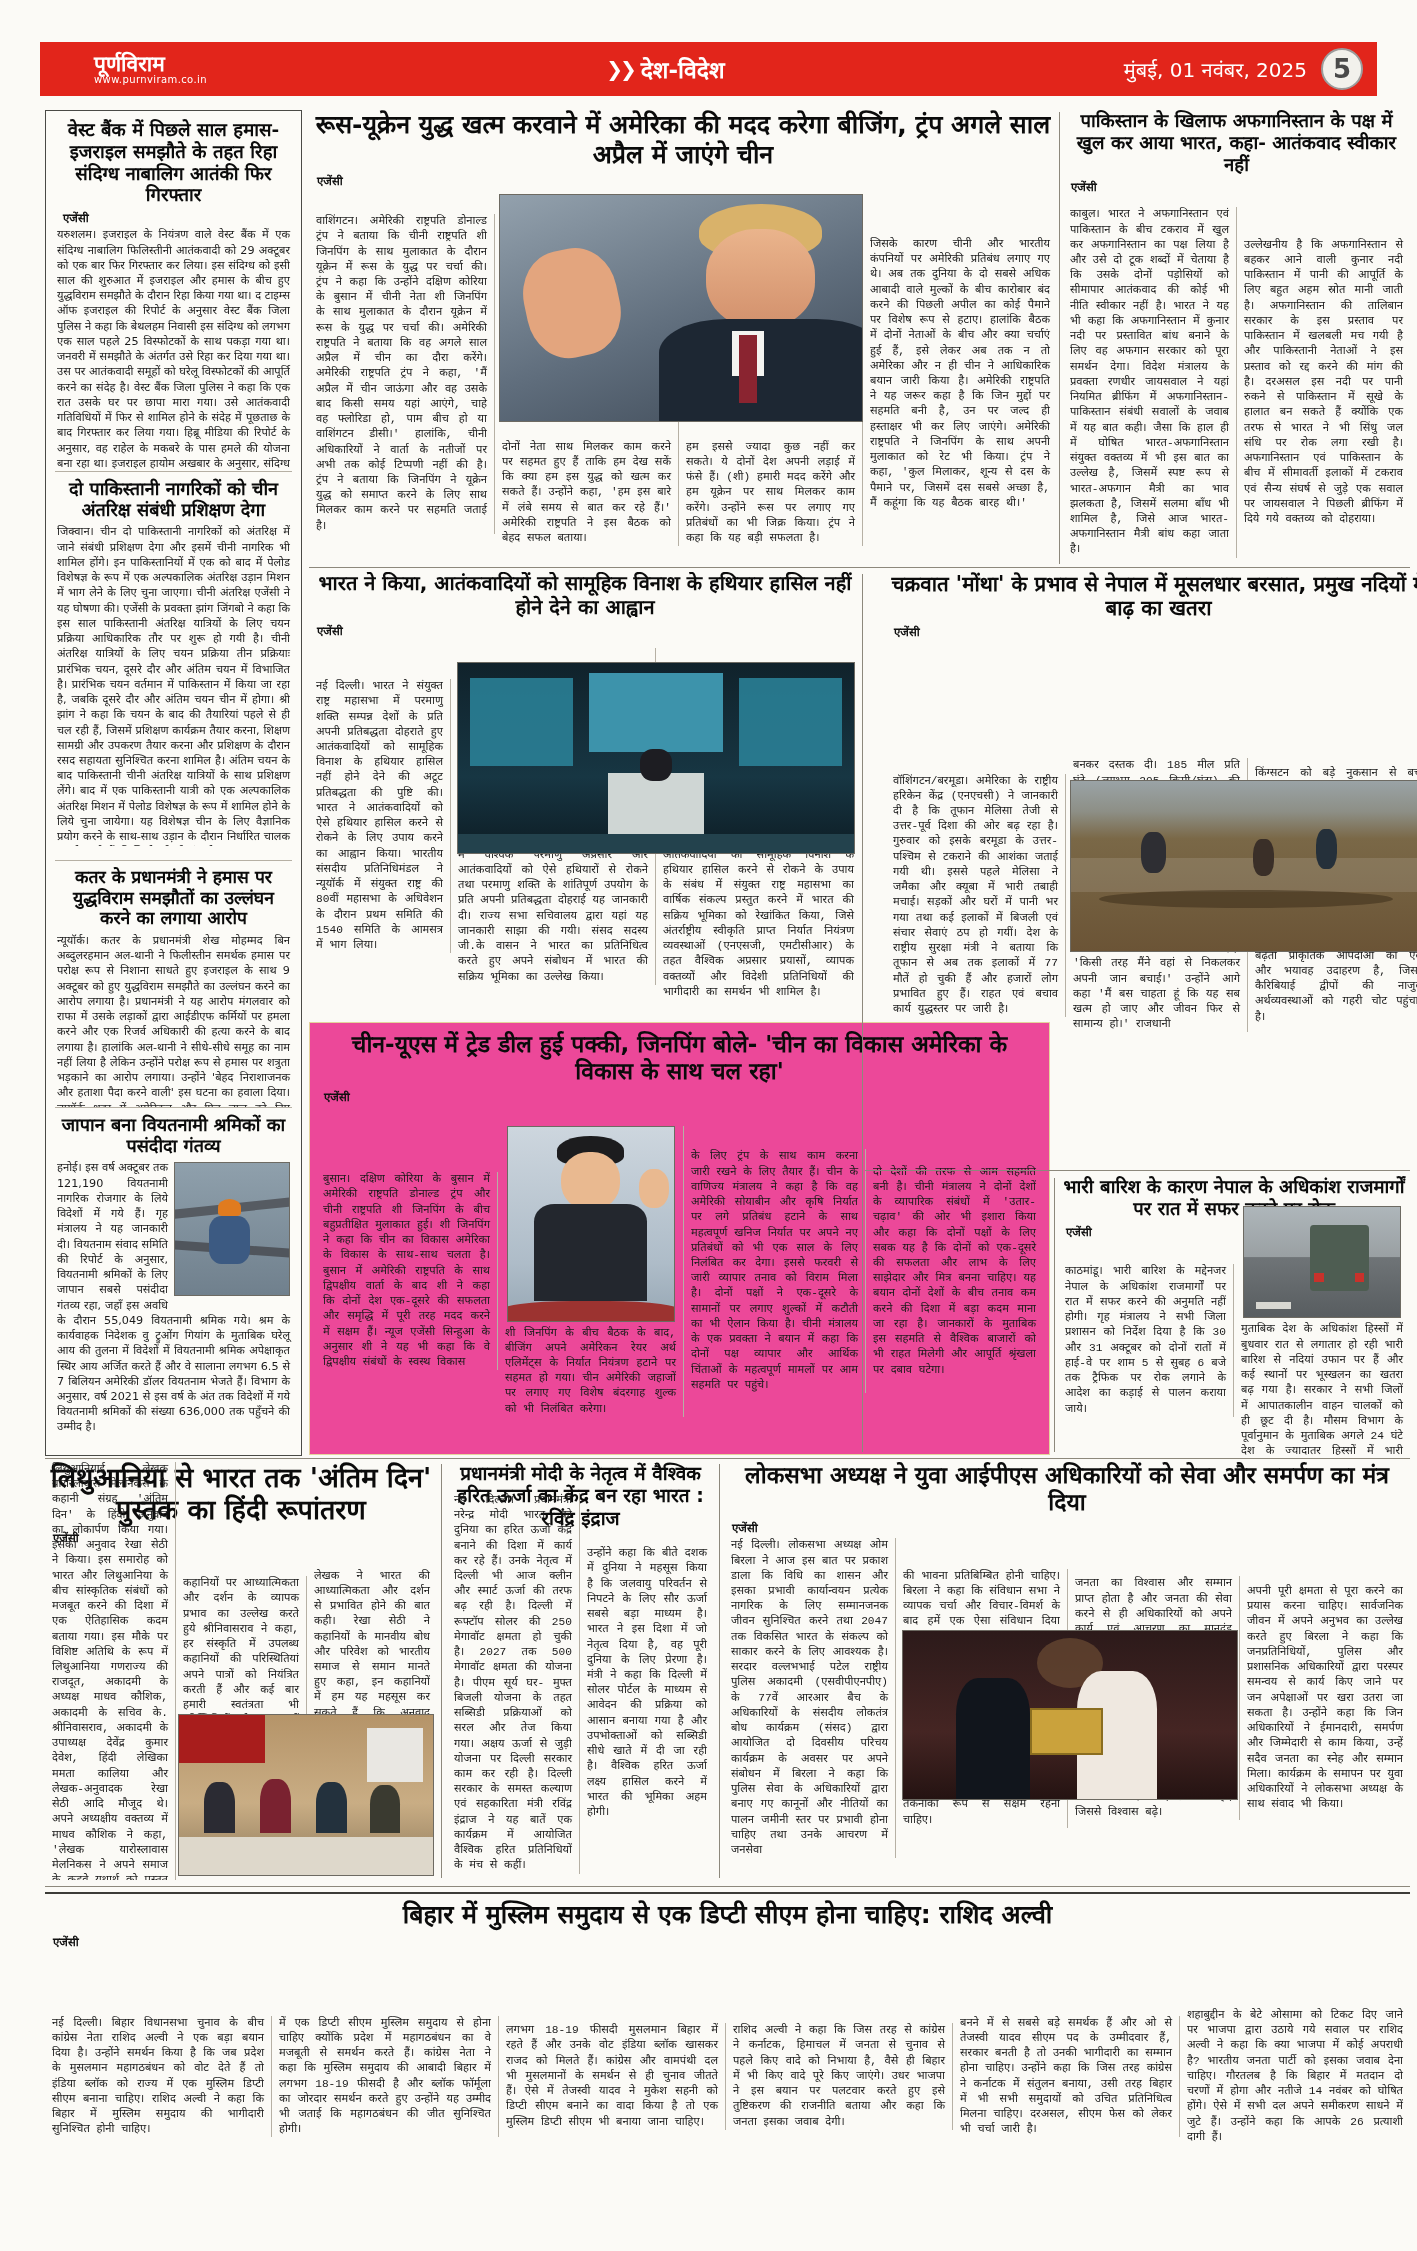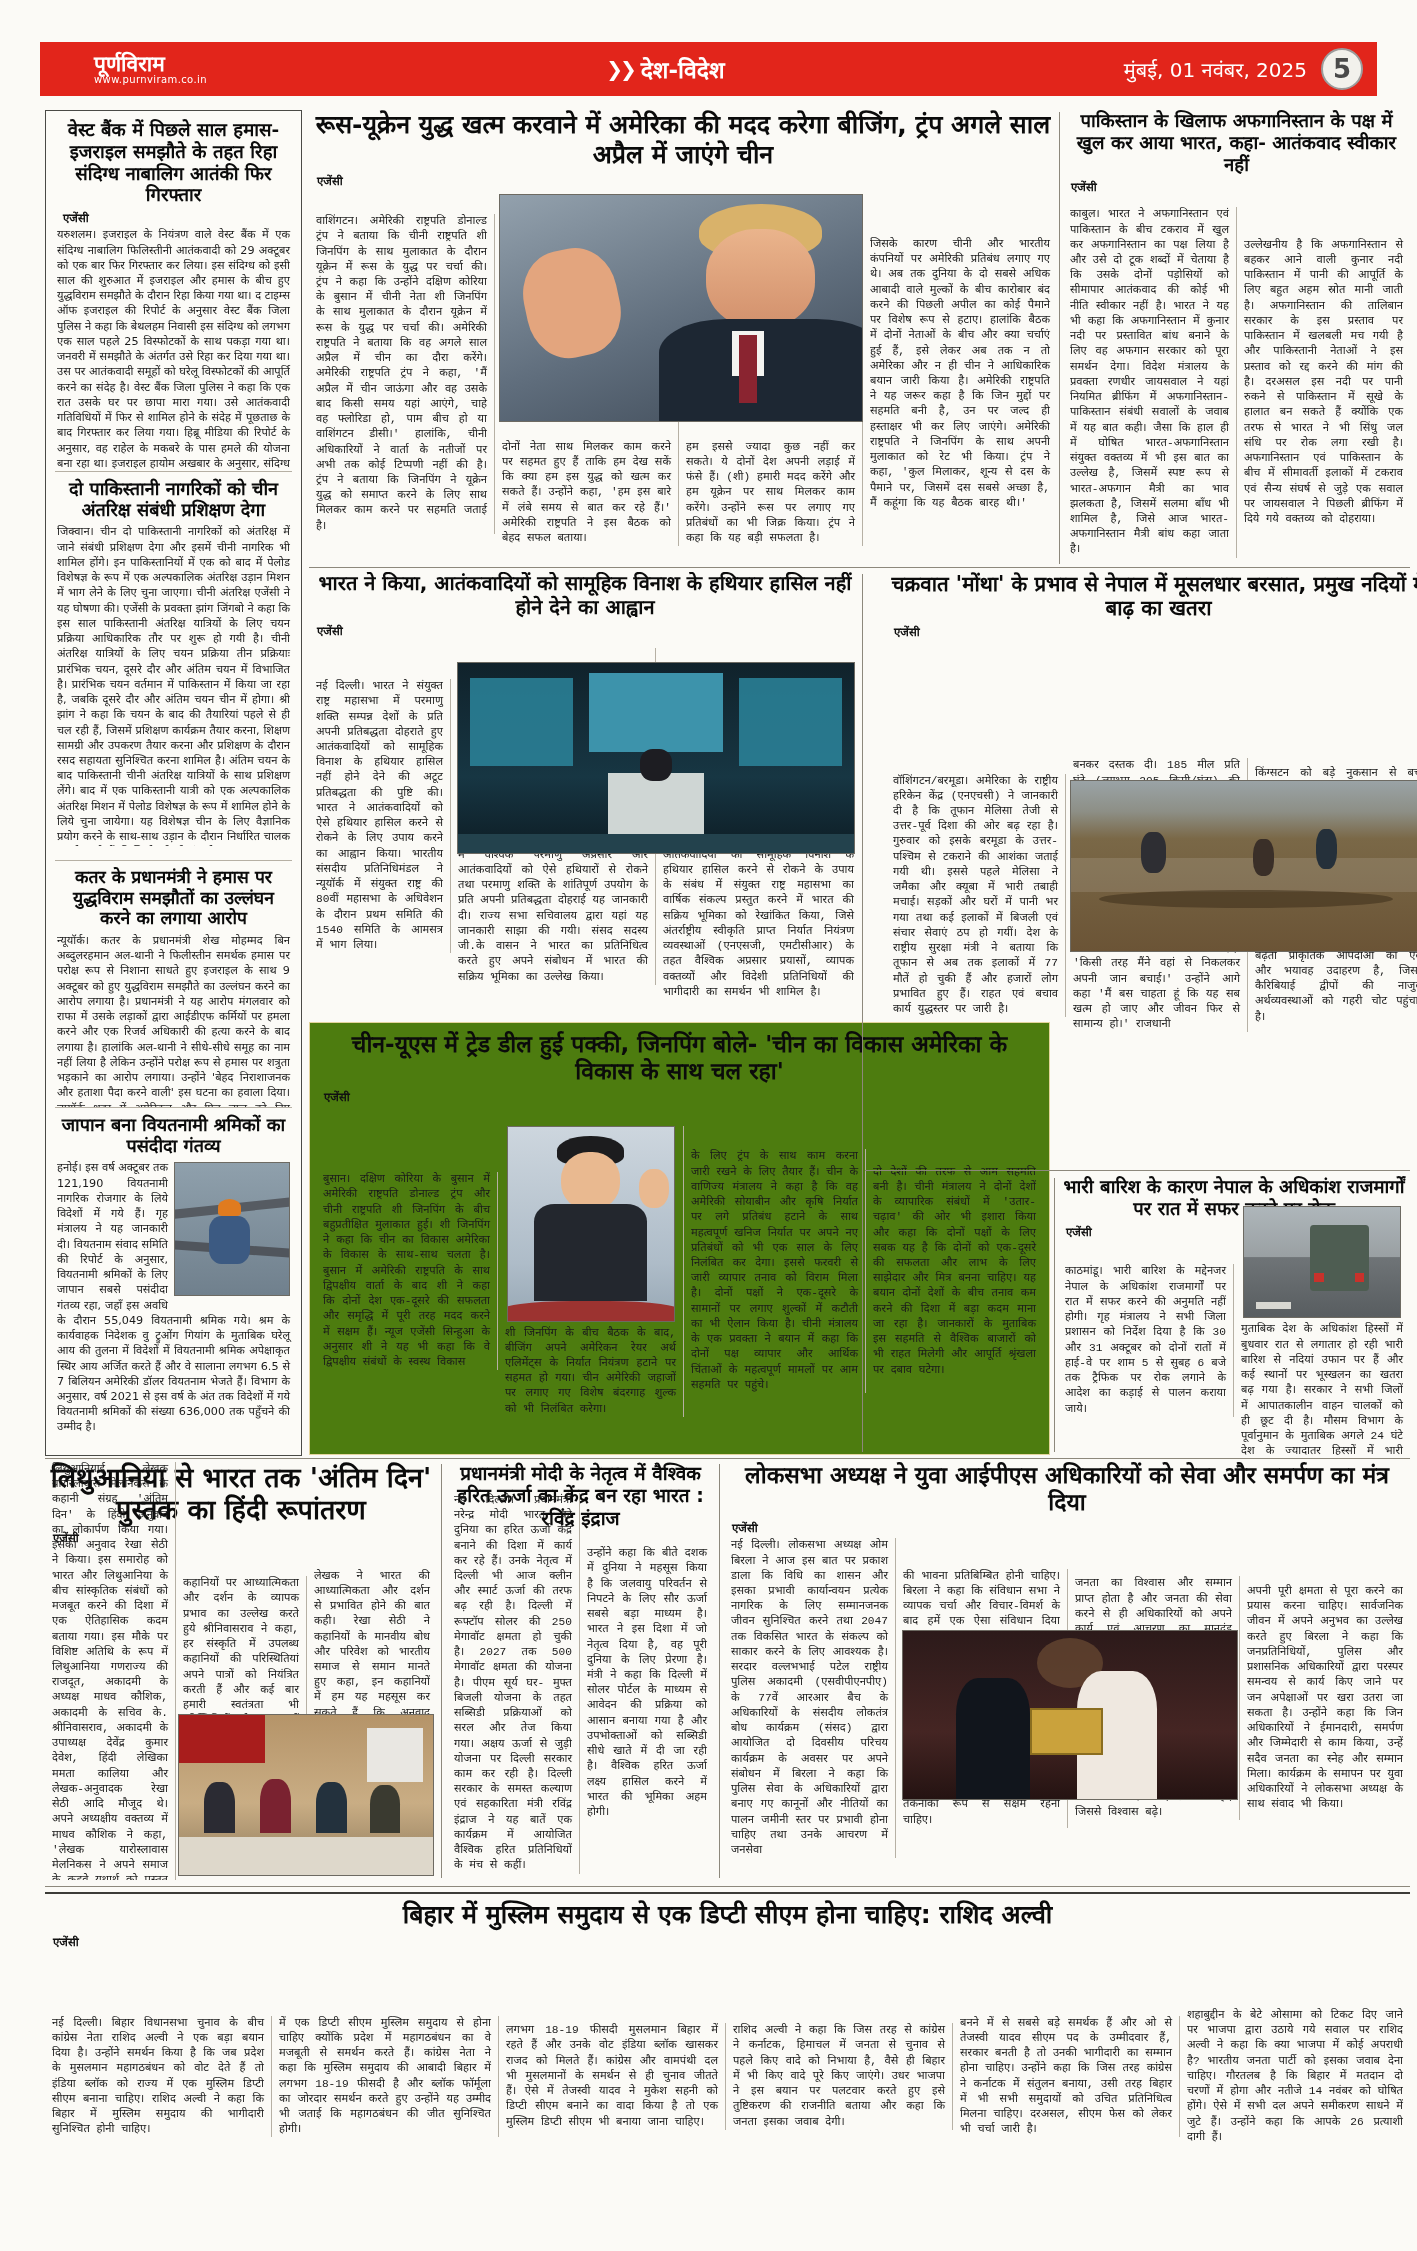--- a/index.html
+++ b/index.html
@@ -23,21 +23,21 @@
   .art{position:absolute;box-sizing:border-box;overflow:hidden;}
   .hl{font-weight:bold;text-align:center;color:#0b0b0b;margin:0 4px 4px 4px;line-height:1.18;}
   .agency{font-weight:bold;font-size:11.5px;color:#111;margin:1px 0 2px 8px;}
   .bt{font-size:11.2px;line-height:1.36;text-align:justify;color:#1b1b1b;overflow:hidden;}
   .cols{display:flex;align-items:center;font-family:Liberation Mono, monospace;}
   .c{padding:0 7px;border-right:1px solid #b6b0a4;overflow:hidden;box-sizing:border-box;}
   .c.last{border-right:none;}
   .leftbox{border:1.6px solid #4a4a46;background:#fcfbf7;padding:8px 9px;}
   .lb-art{overflow:hidden;border-bottom:0;}
   .lb-art .bt{padding:0 2px;}
-  .ybox{background:#4d7c0f;border:1px solid #e3d49c;}
+  .ybox{background:#ec4899;border:1px solid #e3d49c;}
   .divider{position:absolute;background:#8d887c;}
   
   .ph{position:absolute;overflow:hidden;border:1px solid #6d6a62;box-sizing:border-box;background:#888;}
   .sh{position:absolute;}
   .ph-inline{position:relative;display:block;margin:0 auto 4px auto;}
   .fl-right{float:right;margin:2px 0 4px 6px;position:relative;}
 </style>
 </head>
 <body>
 

